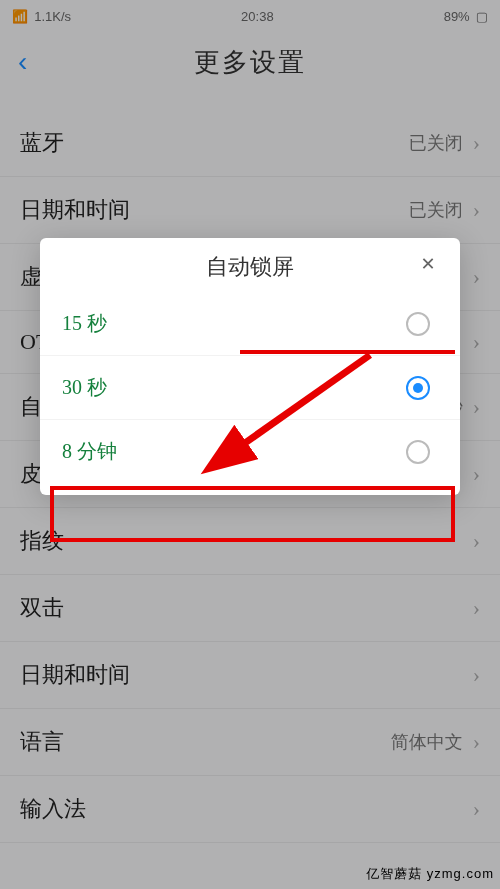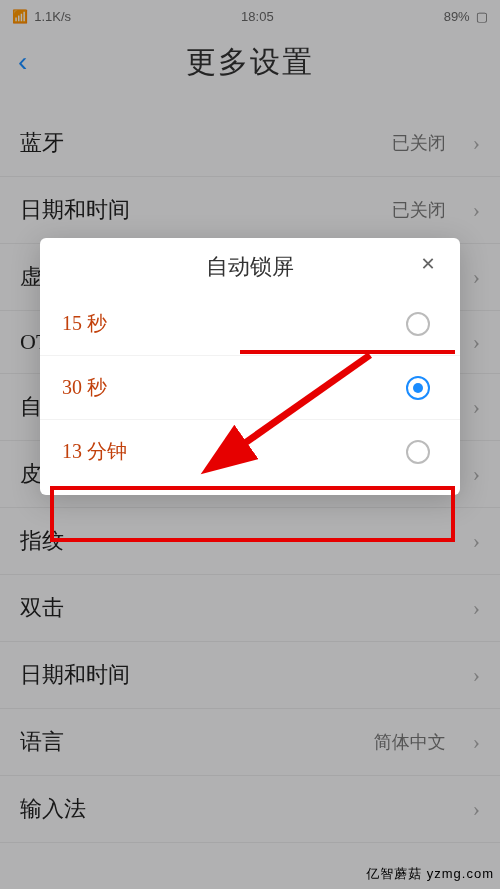--- a/index.html
+++ b/index.html
@@ -36,36 +36,36 @@
     position: relative;
   }
   .back-btn {
     position: absolute;
     left: 18px;
     font-size: 28px;
     color: #1a8cff;
     font-weight: 300;
   }
   .nav-title {
-    font-size: 30px;
+    font-size: 26px;
     font-family: "Kaiti", serif;
     color: #333;
     letter-spacing: 2px;
   }
   .settings-list { margin-top: 18px; }
   .row {
     display: flex;
     align-items: center;
     justify-content: space-between;
     padding: 18px 20px;
     border-bottom: 1px solid rgba(0,0,0,0.06);
     font-family: "Kaiti", serif;
   }
   .row-label { font-size: 22px; color: #222; }
-  .row-value { font-size: 18px; color: #777; margin-right: 27px; }
+  .row-value { font-size: 18px; color: #777; margin-right: 10px; }
   .row-right { display:flex; align-items:center; }
   .chevron { font-size: 22px; color: #aaa; }
   .dialog {
     position: absolute;
     top: 238px;
     left: 40px;
     width: 420px;
     background: #fff;
     border-radius: 6px;
     z-index: 5;
@@ -93,21 +93,21 @@
     color: #666;
     cursor: pointer;
   }
   .opt {
     display: flex;
     align-items: center;
     justify-content: space-between;
     padding: 18px 30px 18px 22px;
     font-family: "Kaiti", serif;
     font-size: 20px;
-    color: #c2410c;
+    color: #15803d;
     border-top: 1px solid rgba(0,0,0,0.05);
   }
   .opt:first-of-type { border-top: none; }
   .radio {
     width: 24px;
     height: 24px;
     border: 2px solid #bbb;
     border-radius: 50%;
     position: relative;
   }
@@ -150,21 +150,21 @@
   }
 </style>
 </head>
 <body>
 
 <div class="status-bar">
   <div class="status-left">
     <span>📶</span>
     <span>1.1K/s</span>
   </div>
-  <span>18:05</span>
+  <span>20:38</span>
   <div class="status-right">
     <span>89%</span>
     <span>▢</span>
   </div>
 </div>
 
 <div class="nav-bar">
   <span class="back-btn">‹</span>
   <span class="nav-title">更多设置</span>
 </div>
@@ -252,21 +252,21 @@
   <div id="options">
       <div class="opt">
         <span>15 秒</span>
         <span class="radio"></span>
       </div>
       <div class="opt">
         <span>30 秒</span>
         <span class="radio selected"></span>
       </div>
       <div class="opt">
-        <span>13 分钟</span>
+        <span>8 分钟</span>
         <span class="radio"></span>
       </div>
     </div>
 </div>
 
 <div class="anno-line" style="left:240px; top:350px; width:215px;"></div>
 <div class="anno-box" style="left:50px; top:486px; width:405px; height:56px;"></div>
 <svg class="arrow-svg" style="left:200px; top:340px;" width="200" height="150">
   <defs>
     <marker id="ah" markerWidth="10" markerHeight="10" refX="2" refY="3" orient="auto">

